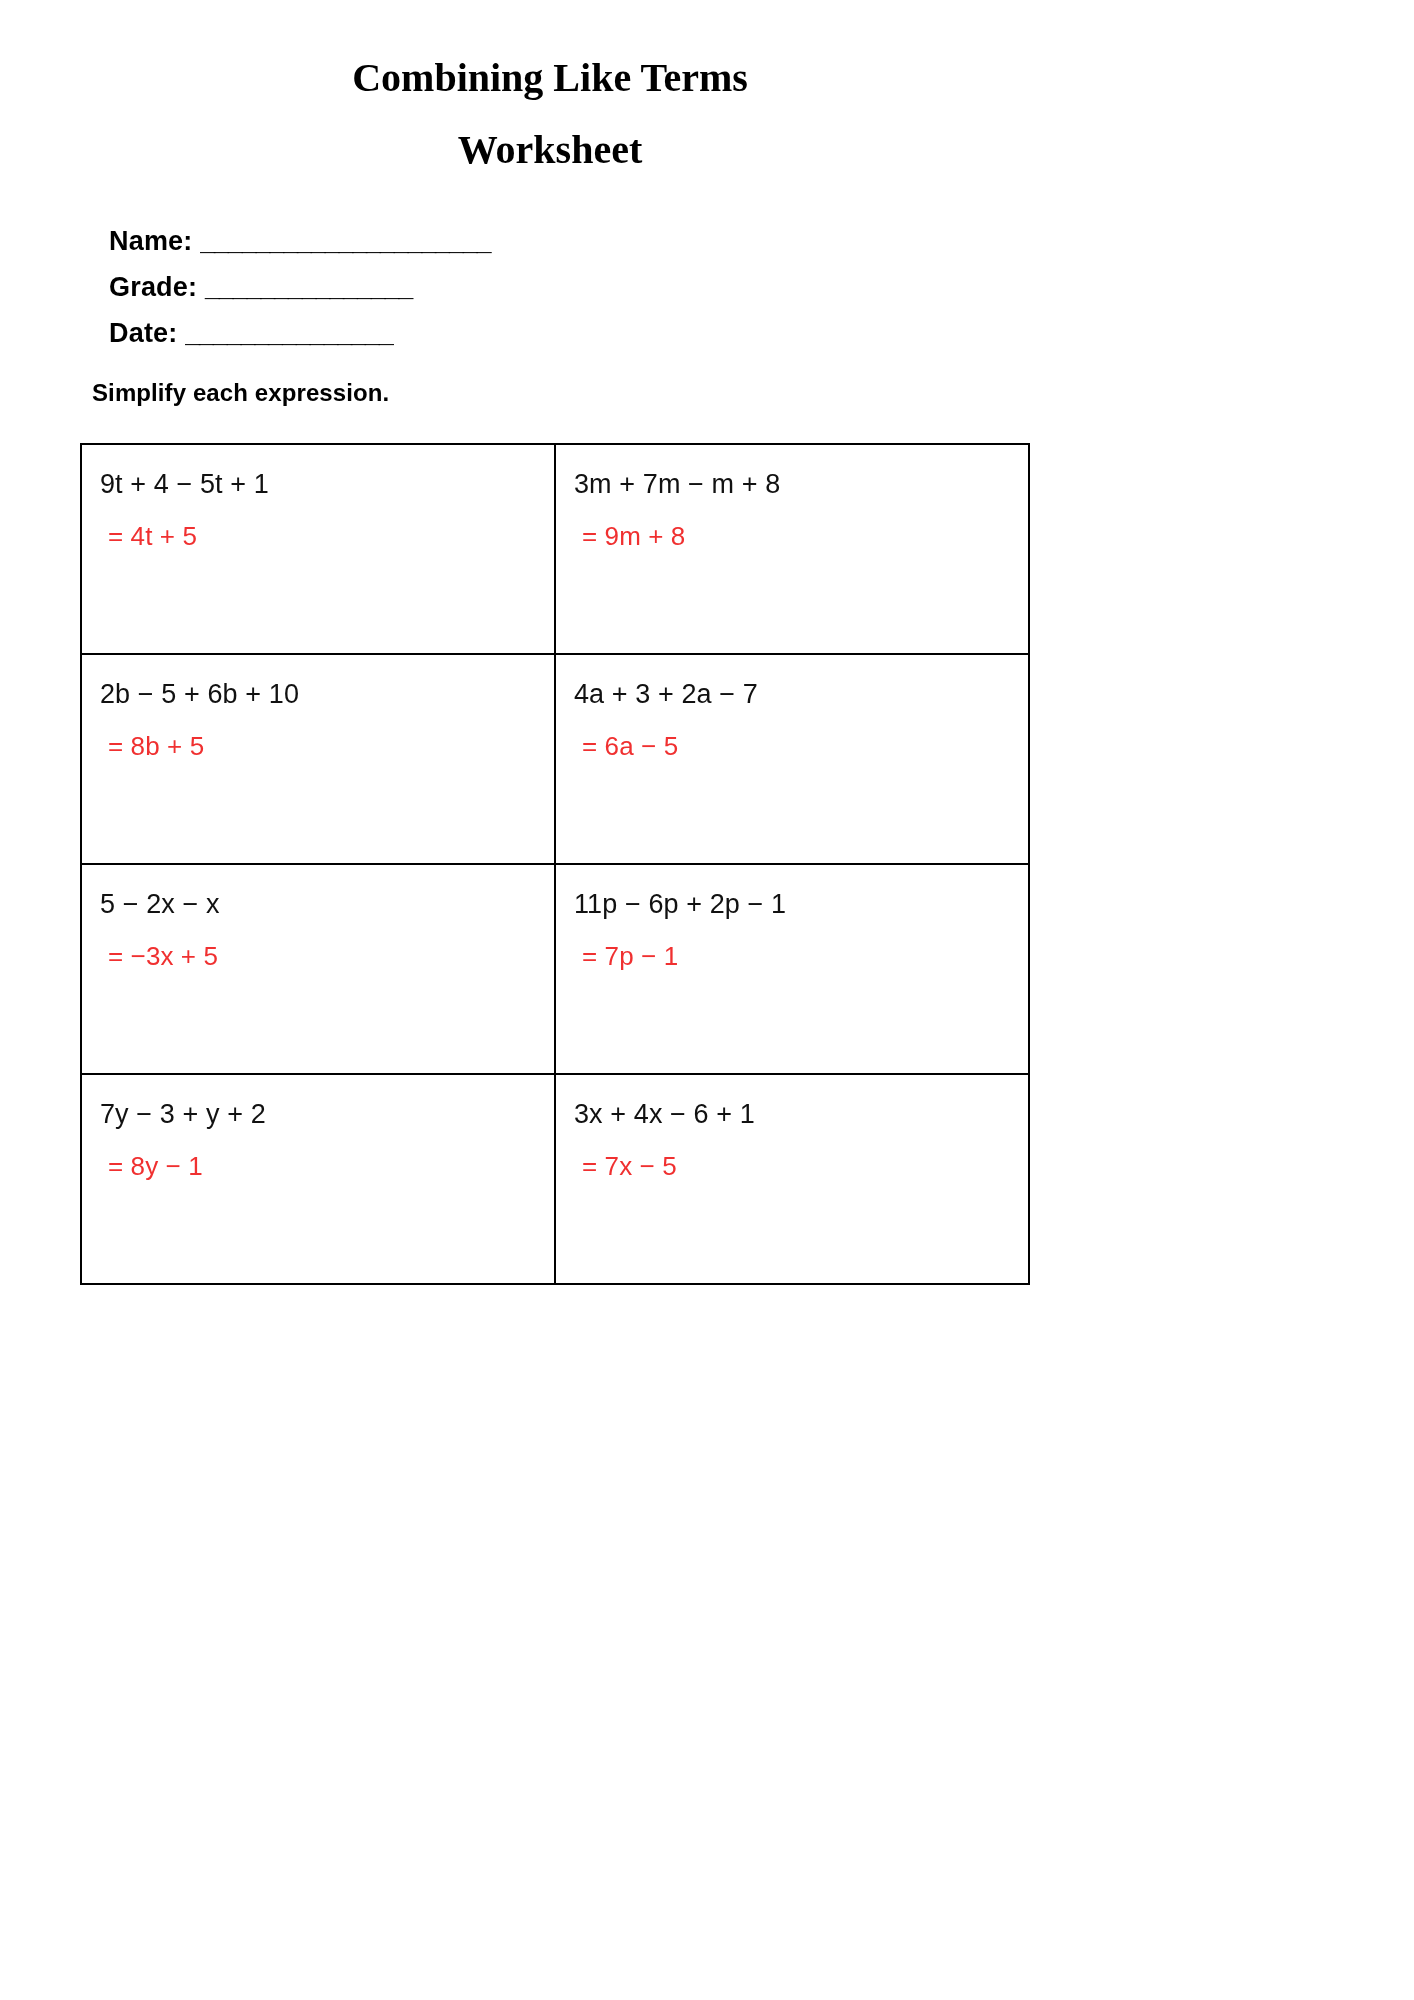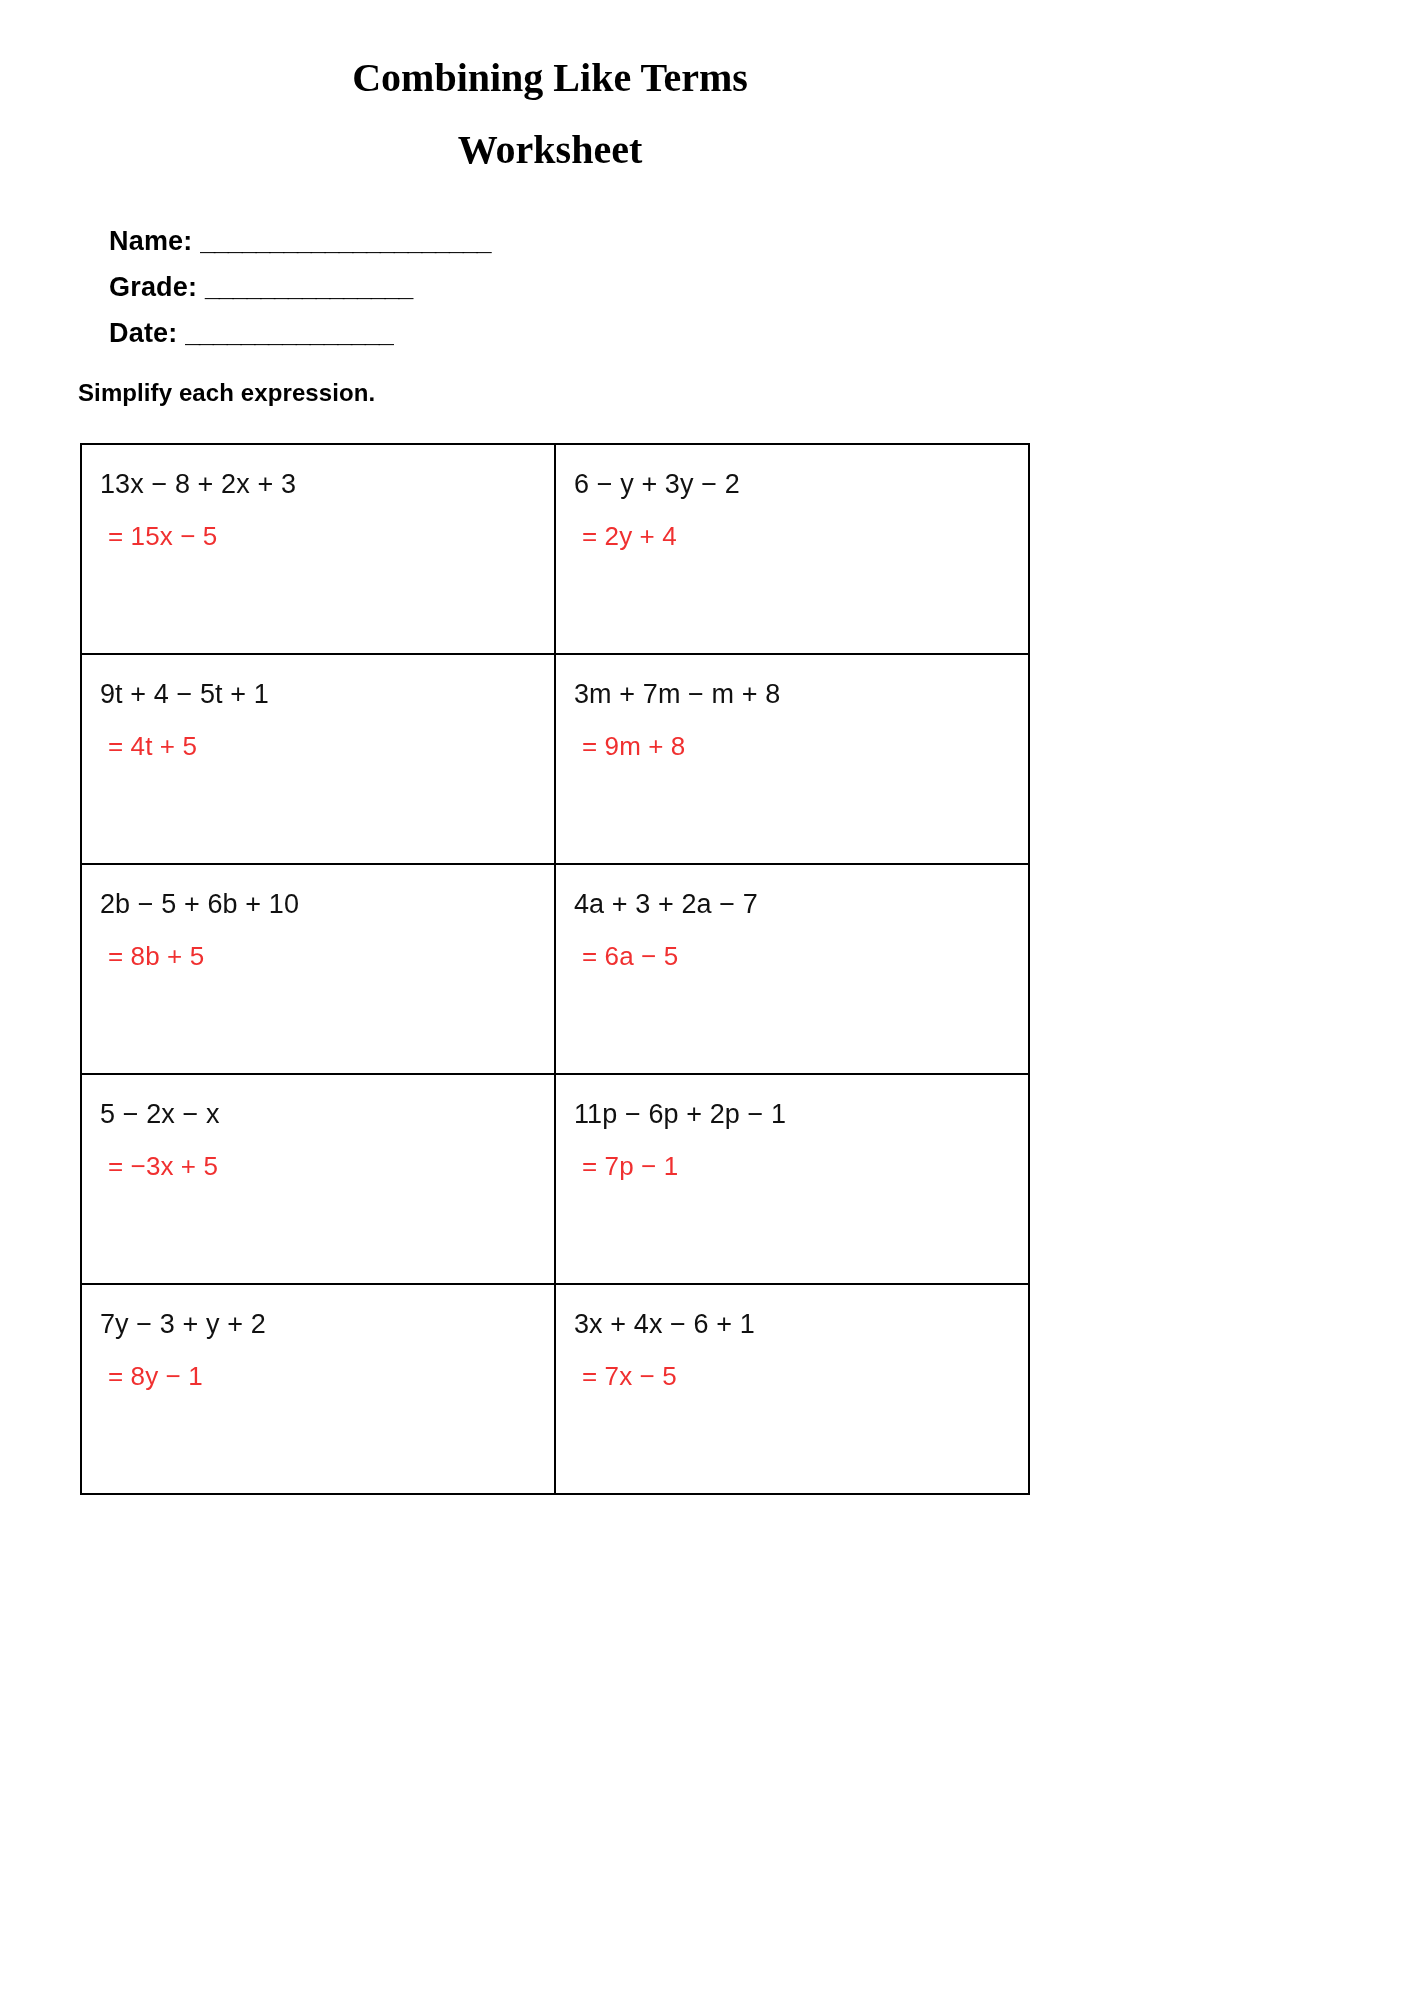--- a/index.html
+++ b/index.html
@@ -59,21 +59,21 @@
     display: inline;
     margin-left: 31px;
   }
   .field-line {
     display: inline;
     letter-spacing: -1.2px;
   }
 
   .instructions {
     position: absolute;
-    left: 78px;
+    left: 92px;
     top: 379px;
     font-size: 24px;
     font-weight: bold;
     color: #000000;
     letter-spacing: 0.1px;
     white-space: nowrap;
   }
 
   
   .worksheet-table {
@@ -133,30 +133,20 @@
       <span class="field-line">_______________</span>
     </div>
   </div>
 
   <div class="instructions">Simplify each expression.</div>
 
   <table class="worksheet-table">
     <tbody>
       <tr>
         <td>
-          <div class="problem">13x − 8 + 2x + 3</div>
-          <div class="answer">= 15x − 5</div>
-        </td>
-        <td>
-          <div class="problem">6 − y + 3y − 2</div>
-          <div class="answer">= 2y + 4</div>
-        </td>
-      </tr>
-      <tr>
-        <td>
           <div class="problem">9t + 4 − 5t + 1</div>
           <div class="answer">= 4t + 5</div>
         </td>
         <td>
           <div class="problem">3m + 7m − m + 8</div>
           <div class="answer">= 9m + 8</div>
         </td>
       </tr>
       <tr>
         <td>

